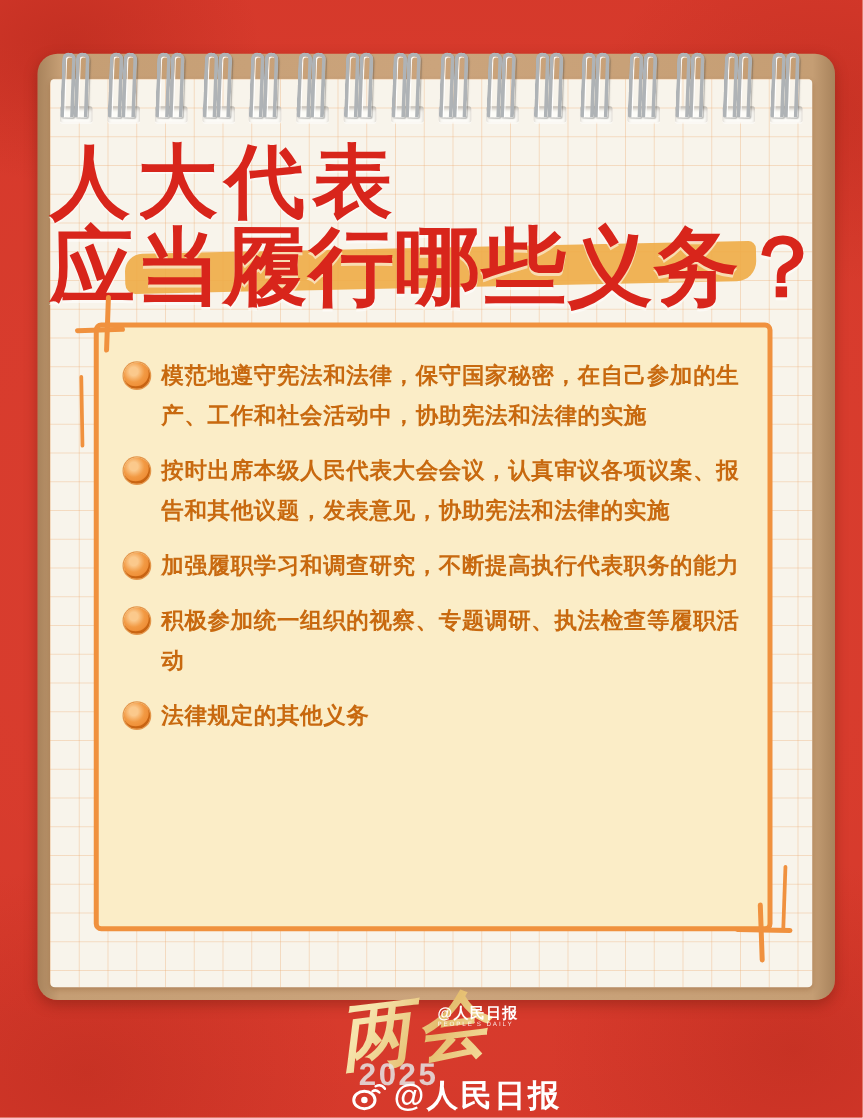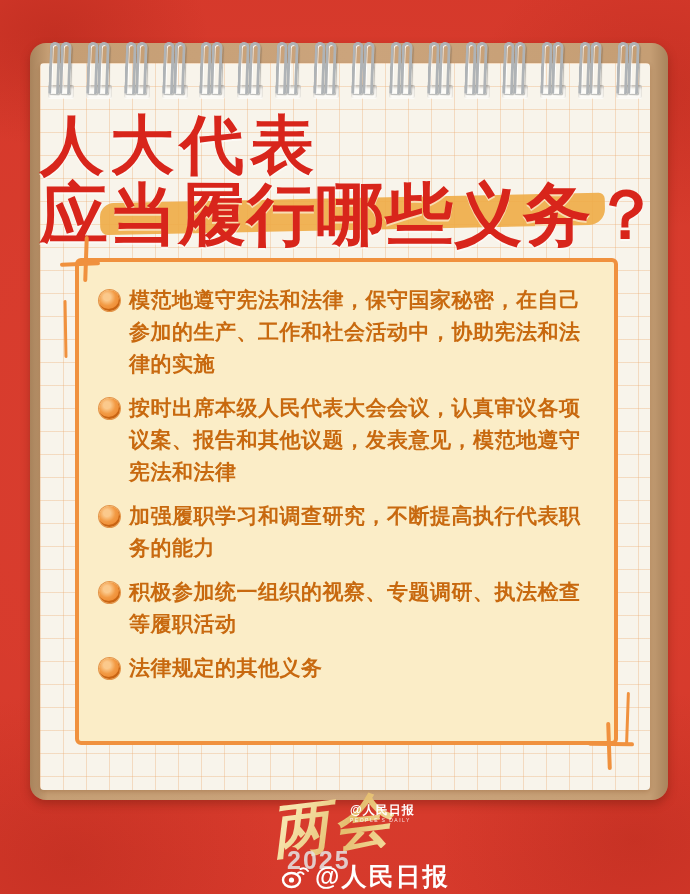--- a/index.html
+++ b/index.html
@@ -101,21 +101,21 @@
   .ov-br-h{left:588px;top:742px;width:46px;height:4px;transform:rotate(1deg);}
   .ov-r-dash{left:626px;top:692px;width:3px;height:52px;transform:rotate(2deg);}
   .duty-item{display:flex;align-items:flex-start;margin-bottom:12px;}
   .bullet-icon{
     flex:0 0 21px;width:21px;height:21px;margin:6px 9px 0 0;
     border-radius:50%;
     background:radial-gradient(circle at 38% 34%, #FBC98C 0 18%, #F29A44 45%, #E8791F 100%);
     box-shadow:inset -1px -2px 0 rgba(190,90,10,.8),0 0 0 1px rgba(216,112,22,.7);
   }
   .duty-text{
-    color:var(--duty-text);font-size:21px;line-height:32px;font-weight:700;
+    color:var(--duty-text);font-size:18px;line-height:32px;font-weight:700;
     letter-spacing:.5px;
   }
   
   .footer-logos{position:absolute;left:245px;top:800px;width:210px;height:90px;z-index:4;}
   .lianghui-logo{
     position:absolute;left:26px;top:-4px;
     font-size:58px;font-weight:900;font-style:italic;
     background:linear-gradient(125deg,#F6E4AC 20%,#E4BD6E 60%,#F2D896 90%);
     -webkit-background-clip:text;background-clip:text;color:transparent;
     transform:rotate(-7deg);letter-spacing:4px;line-height:1;
@@ -233,21 +233,21 @@
   <div class="title-line2">应当履行哪些义务？</div>
 </div>
 
 <div class="duties-card">
   <div class="duty-item">
     <span class="bullet-icon"></span>
     <div class="duty-text">模范地遵守宪法和法律，保守国家秘密，在自己参加的生产、工作和社会活动中，协助宪法和法律的实施</div>
   </div>
   <div class="duty-item">
     <span class="bullet-icon"></span>
-    <div class="duty-text">按时出席本级人民代表大会会议，认真审议各项议案、报告和其他议题，发表意见，模范地遵守宪法和法律</div>
+    <div class="duty-text">按时出席本级人民代表大会会议，认真审议各项议案、报告和其他议题，发表意见，协助宪法和法律的实施</div>
   </div>
   <div class="duty-item">
     <span class="bullet-icon"></span>
     <div class="duty-text">加强履职学习和调查研究，不断提高执行代表职务的能力</div>
   </div>
   <div class="duty-item">
     <span class="bullet-icon"></span>
     <div class="duty-text">积极参加统一组织的视察、专题调研、执法检查等履职活动</div>
   </div>
   <div class="duty-item">

